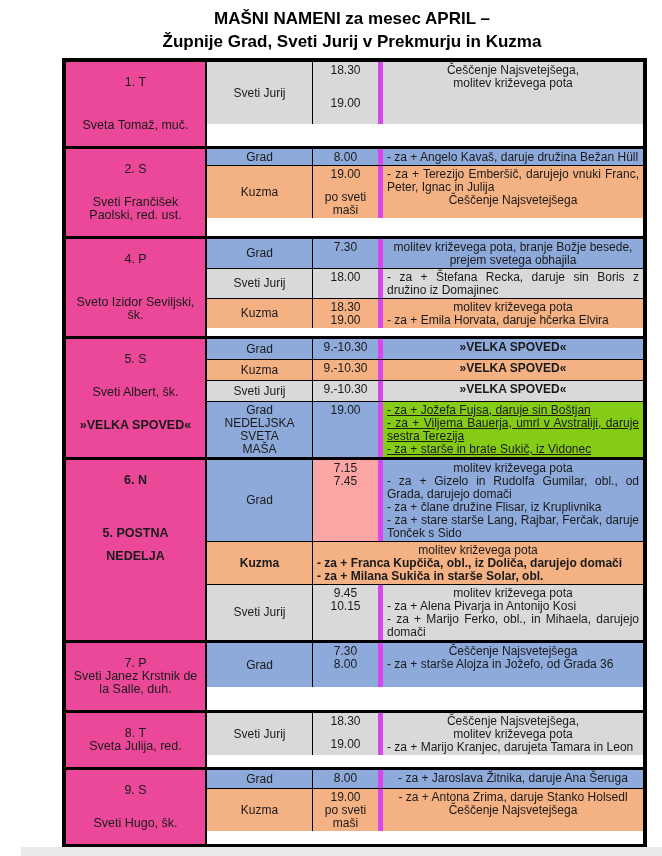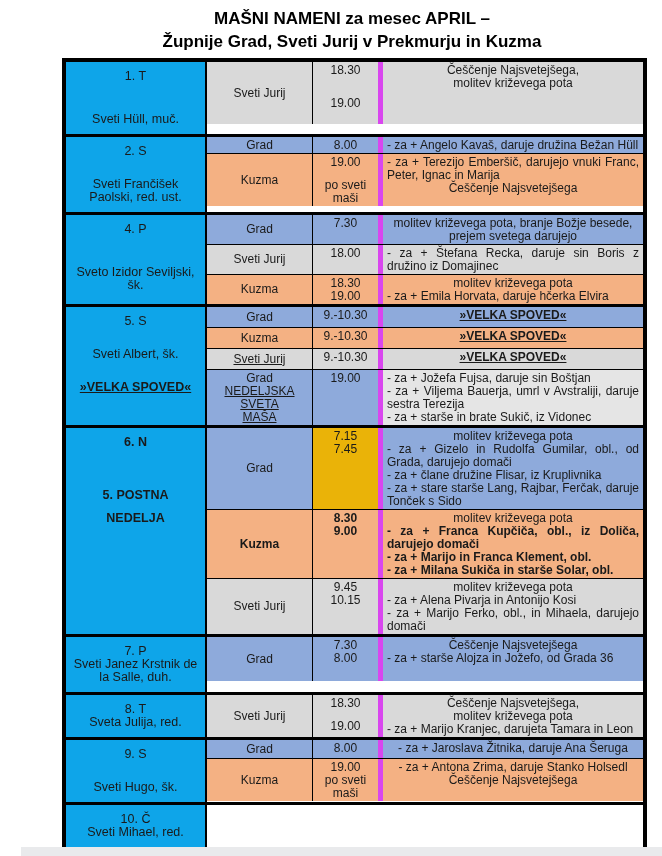--- a/index.html
+++ b/index.html
@@ -11,22 +11,22 @@
   }
   .doc-title { text-align:center; font-weight:bold; font-size:17px; line-height:23px; padding-top:7px; color:#000; }
   .mass-table {
     position:absolute; left:41px; top:58px; width:585px;
     border:4px solid #000; box-sizing:border-box; background:#fff;
   }
   .group { display:flex; align-items:stretch; }
   .group + .group { border-top:3px solid #000; }
   .day-cell {
     width:141px; flex:0 0 141px; box-sizing:border-box;
-    border-right:2px solid #000; background:#0ea5e9;
-    text-align:center; padding:8px 2px;
+    border-right:2px solid #000; background:#ec4899;
+    text-align:center; padding:14px 2px;
   }
   .rows { flex:1 1 auto; min-width:0; display:flex; flex-direction:column; }
   .sub-row { display:flex; align-items:stretch; }
   .sub-row + .sub-row { border-top:1px solid #000; }
   .church-cell {
     width:106px; flex:0 0 106px; box-sizing:border-box; border-right:1px solid #000;
     display:flex; flex-direction:column; justify-content:center; text-align:center; padding:1px 2px;
   }
   .time-cell {
     width:70px; flex:0 0 70px; box-sizing:border-box; border-right:5px solid #d946ef;
@@ -34,39 +34,39 @@
   }
   .intent-cell { flex:1 1 auto; min-width:0; padding:2px 4px 1px; text-align:left; }
   .empty-merged { flex:1 1 auto; background:#fff; }
   .line { font-size:12px; line-height:13px; white-space:normal; }
   .day-cell .line { font-size:12.5px; }
   .gap { height:10px; }
   .ac { text-align:center; }
   .aj { text-align:justify; }
   .al { text-align:left; }
   .bold { font-weight:bold; }
-  .und { text-decoration:underline; }
+  .und { }
   .bottom-strip { position:absolute; left:0; bottom:0; width:100%; height:9px; }
 </style>
 </head>
 <body>
 
 <div class="page">
   <div class="doc-title">
     <div>MAŠNI NAMENI za mesec APRIL –</div>
     <div>Župnije Grad, Sveti Jurij v Prekmurju in Kuzma</div>
   </div>
   <div class="mass-table" id="table-root">
       <div class="group">
         <div class="day-cell">
           <div class="line">1. T</div>
           <div class="gap"></div>
           <div class="gap"></div>
           <div class="gap"></div>
-          <div class="line">Sveti Hüll, muč.</div>
+          <div class="line">Sveta Tomaž, muč.</div>
         </div>
         <div class="rows">
           <div class="sub-row" style="min-height: 62px;">
             <div class="church-cell" style="background: rgb(217, 217, 217);">
               <div class="line">Sveti Jurij</div>
             </div>
             <div class="time-cell" style="background: rgb(217, 217, 217);">
               <div class="line">18.30</div>
               <div class="gap"></div>
               <div class="gap"></div>
@@ -104,21 +104,21 @@
             <div class="church-cell" style="background: rgb(244, 177, 131);">
               <div class="line">Kuzma</div>
             </div>
             <div class="time-cell" style="background: rgb(244, 177, 131);">
               <div class="line">19.00</div>
               <div class="gap"></div>
               <div class="line">po sveti</div>
               <div class="line">maši</div>
             </div>
             <div class="intent-cell" style="background: rgb(244, 177, 131);">
-              <div class="line aj">- za + Terezijo Emberšič, darujejo vnuki Franc, Peter, Ignac in Marija</div>
+              <div class="line aj">- za + Terezijo Emberšič, darujejo vnuki Franc, Peter, Ignac in Julija</div>
               <div class="line ac">Češčenje Najsvetejšega</div>
             </div>
           </div>
         </div>
       </div>
       <div class="group">
         <div class="day-cell">
           <div class="line">4. P</div>
           <div class="gap"></div>
           <div class="gap"></div>
@@ -129,21 +129,21 @@
         <div class="rows">
           <div class="sub-row">
             <div class="church-cell" style="background: rgb(142, 170, 219);">
               <div class="line">Grad</div>
             </div>
             <div class="time-cell" style="background: rgb(142, 170, 219);">
               <div class="line">7.30</div>
             </div>
             <div class="intent-cell" style="background: rgb(142, 170, 219);">
               <div class="line ac">molitev križevega pota, branje Božje besede,</div>
-              <div class="line ac">prejem svetega darujejo</div>
+              <div class="line ac">prejem svetega obhajila</div>
             </div>
           </div>
           <div class="sub-row">
             <div class="church-cell" style="background: rgb(217, 217, 217);">
               <div class="line">Sveti Jurij</div>
             </div>
             <div class="time-cell" style="background: rgb(217, 217, 217);">
               <div class="line">18.00</div>
             </div>
             <div class="intent-cell" style="background: rgb(217, 217, 217);">
@@ -212,21 +212,21 @@
           <div class="sub-row">
             <div class="church-cell" style="background: rgb(142, 170, 219);">
               <div class="line">Grad</div>
               <div class="line und">NEDELJSKA</div>
               <div class="line und">SVETA</div>
               <div class="line und">MAŠA</div>
             </div>
             <div class="time-cell" style="background: rgb(142, 170, 219);">
               <div class="line">19.00</div>
             </div>
-            <div class="intent-cell" style="background: #e5e5e5;">
+            <div class="intent-cell" style="background: #84cc16; text-decoration: underline;">
               <div class="line al">- za + Jožefa Fujsa, daruje sin Boštjan</div>
               <div class="line aj">- za + Viljema Bauerja, umrl v Avstraliji, daruje sestra Terezija</div>
               <div class="line al">- za + starše in brate Sukič, iz Vidonec</div>
             </div>
           </div>
         </div>
       </div>
       <div class="group">
         <div class="day-cell">
           <div class="line bold">6. N</div>
@@ -236,43 +236,38 @@
           <div class="gap"></div>
           <div class="line bold">5. POSTNA</div>
           <div class="gap"></div>
           <div class="line bold">NEDELJA</div>
         </div>
         <div class="rows">
           <div class="sub-row">
             <div class="church-cell" style="background: rgb(142, 170, 219);">
               <div class="line">Grad</div>
             </div>
-            <div class="time-cell" style="background: #eab308;">
+            <div class="time-cell" style="background: #fca5a5;">
               <div class="line">7.15</div>
               <div class="line">7.45</div>
             </div>
             <div class="intent-cell" style="background: rgb(142, 170, 219);">
               <div class="line ac">molitev križevega pota</div>
               <div class="line aj">- za + Gizelo in Rudolfa Gumilar, obl., od Grada, darujejo domači</div>
               <div class="line al">- za + člane družine Flisar, iz Kruplivnika</div>
               <div class="line aj">- za + stare starše Lang, Rajbar, Ferčak, daruje Tonček s Sido</div>
             </div>
           </div>
           <div class="sub-row">
             <div class="church-cell" style="background: rgb(244, 177, 131);">
               <div class="line bold">Kuzma</div>
             </div>
-            <div class="time-cell" style="background: rgb(244, 177, 131);">
-              <div class="line bold">8.30</div>
-              <div class="line bold">9.00</div>
-            </div>
             <div class="intent-cell" style="background: rgb(244, 177, 131);">
               <div class="line ac">molitev križevega pota</div>
               <div class="line aj bold">- za + Franca Kupčiča, obl., iz Doliča, darujejo domači</div>
-              <div class="line al bold">- za + Marijo in Franca Klement, obl.</div>
               <div class="line al bold">- za + Milana Sukiča in starše Solar, obl.</div>
             </div>
           </div>
           <div class="sub-row">
             <div class="church-cell" style="background: rgb(217, 217, 217);">
               <div class="line">Sveti Jurij</div>
             </div>
             <div class="time-cell" style="background: rgb(217, 217, 217);">
               <div class="line">9.45</div>
               <div class="line">10.15</div>

